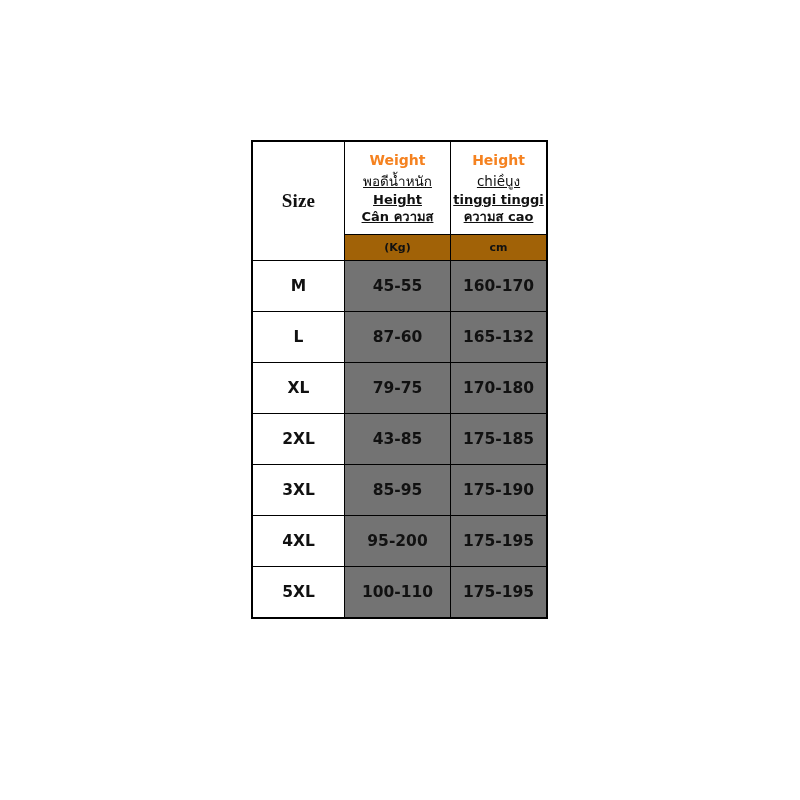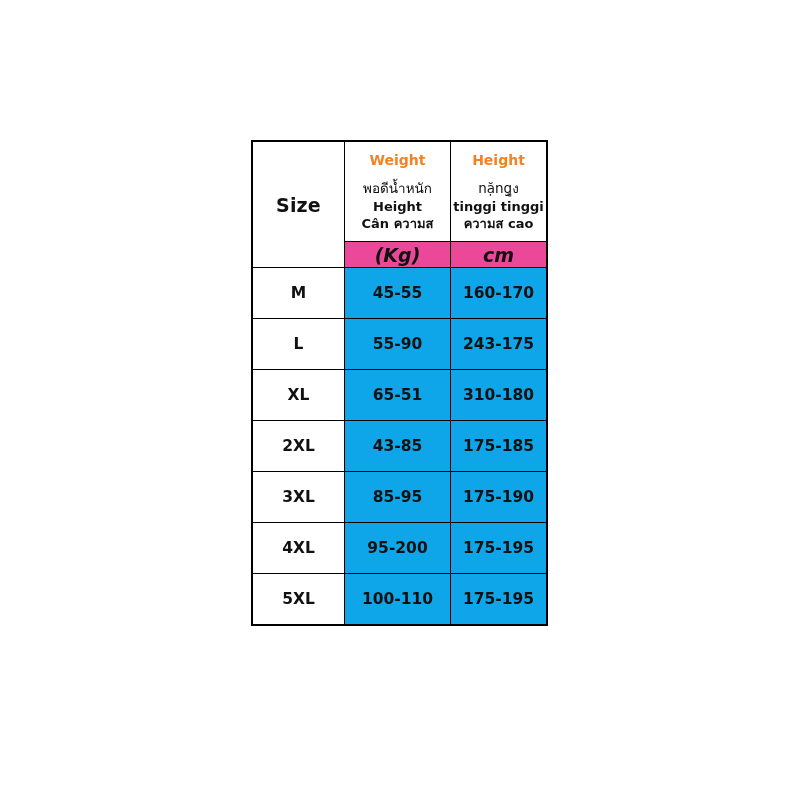--- a/index.html
+++ b/index.html
@@ -46,67 +46,68 @@
     outline: 1px solid #000000;
     outline-offset: 0;
   }
 
   
   .cell-size-head {
     font-size: 19px;
     font-weight: bold;
     letter-spacing: 0.2px;
     background: #ffffff;
+    font-family: Liberation Serif, serif;
   }
 
   .cell-metric-head {
     background: #ffffff;
     padding: 9px 2px 9px 2px !important;
     line-height: 1.33;
   }
 
   .metric-title {
     display: block;
     color: #f58220;
     font-size: 14px;
     font-weight: bold;
-    margin-bottom: 10px;
+    margin-bottom: 3px;
   }
   .metric-sub {
     display: block;
     color: #111111;
     font-size: 13px;
     font-weight: bold;
     white-space: nowrap;
+    text-decoration: underline;
   }
   .metric-sub.thai {
     font-size: 13.5px;
     font-weight: normal;
   }
 
   
   .cell-unit {
-    background: #ec4899;
-    font-size: 19px;
+    background: #a16207;
+    font-size: 11px;
     font-weight: bold;
     height: 25px;
-    font-style: italic;
   }
 
   
   .row-data td {
     height: 50px;
     font-size: 15.5px;
     font-weight: bold;
   }
   .cell-size-val {
     background: #ffffff;
   }
   .cell-val {
-    background: #0ea5e9;
+    background: #737373;
   }
 </style>
 </head>
 <body>
 
 <table id="size-chart">
   <colgroup>
     <col class="col-size">
     <col class="col-weight">
     <col class="col-height">
@@ -115,46 +116,46 @@
     <tr>
       <th class="cell-size-head" rowspan="2">Size</th>
       <th class="cell-metric-head">
         <span class="metric-title">Weight</span>
         <span class="metric-sub thai">พอดีน้ำหนัก</span>
         <span class="metric-sub">Height</span>
         <span class="metric-sub">Cân ความส</span>
       </th>
       <th class="cell-metric-head">
         <span class="metric-title">Height</span>
-        <span class="metric-sub thai">nặngูง</span>
+        <span class="metric-sub thai">chiềuูง</span>
         <span class="metric-sub">tinggi tinggi</span>
         <span class="metric-sub">ความส cao</span>
       </th>
     </tr>
     <tr>
       <th class="cell-unit">(Kg)</th>
       <th class="cell-unit">cm</th>
     </tr>
   </thead>
   <tbody id="chart-body">
 
   <tr class="row-data">
         <td class="cell-size-val">M</td>
         <td class="cell-val">45-55</td>
         <td class="cell-val">160-170</td>
       </tr>
       <tr class="row-data">
         <td class="cell-size-val">L</td>
-        <td class="cell-val">55-90</td>
-        <td class="cell-val">243-175</td>
+        <td class="cell-val">87-60</td>
+        <td class="cell-val">165-132</td>
       </tr>
       <tr class="row-data">
         <td class="cell-size-val">XL</td>
-        <td class="cell-val">65-51</td>
-        <td class="cell-val">310-180</td>
+        <td class="cell-val">79-75</td>
+        <td class="cell-val">170-180</td>
       </tr>
       <tr class="row-data">
         <td class="cell-size-val">2XL</td>
         <td class="cell-val">43-85</td>
         <td class="cell-val">175-185</td>
       </tr>
       <tr class="row-data">
         <td class="cell-size-val">3XL</td>
         <td class="cell-val">85-95</td>
         <td class="cell-val">175-190</td>

